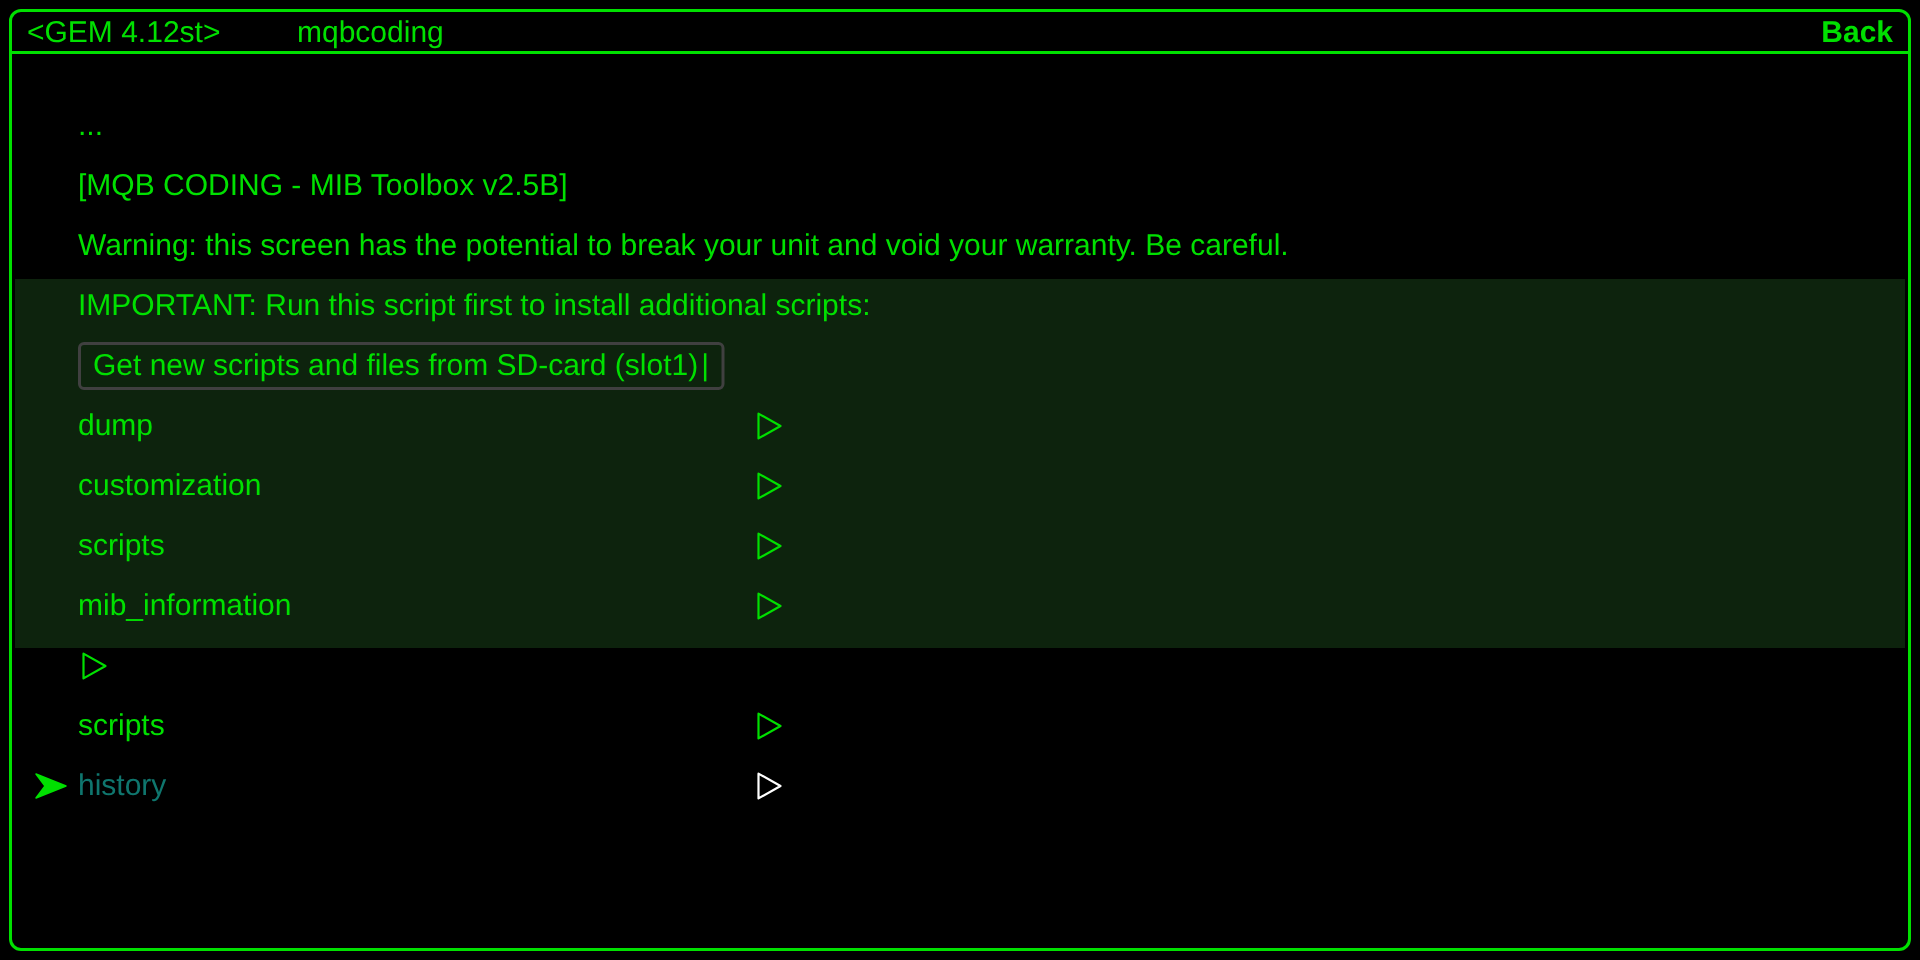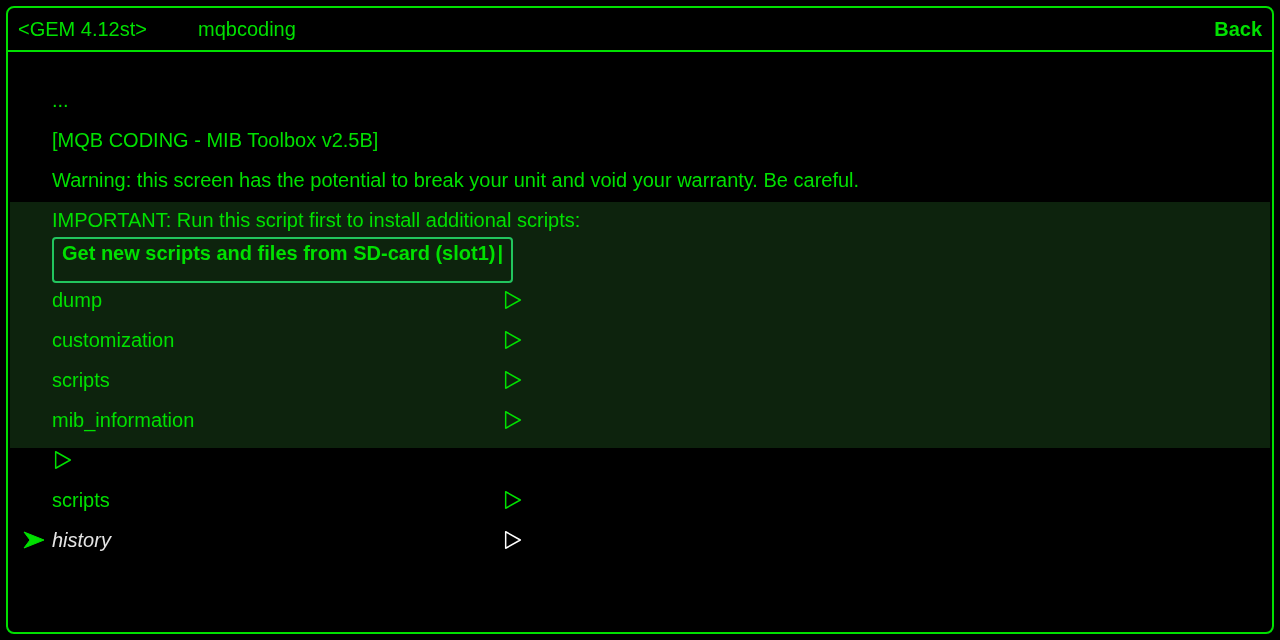--- a/index.html
+++ b/index.html
@@ -15,22 +15,22 @@
   .outer {
     position: absolute;
     left: 6px; top: 6px; right: 6px; bottom: 6px;
     border: 2px solid #00e000;
     border-radius: 8px;
     display: flex;
     flex-direction: column;
   }
   .header {
     display: flex;
-    align-items: center;
-    height: 44px;
+    align-items: flex-end;
+    height: 28px;
     padding: 0 10px;
     border-bottom: 2px solid #00e000;
   }
   .header .title { width: 180px; }
   .header .sub { flex: 0 0 auto; }
   .header .spacer { flex: 1; }
   .header .back { cursor: pointer; font-weight: bold; }
   .body {
     position: relative;
     flex: 1;
@@ -50,25 +50,24 @@
     padding-left: 44px;
   }
   .line {
     height: 40px;
     display: flex;
     align-items: center;
     position: relative;
   }
   .boxed {
     display: inline-block;
-    border: 2px solid #22c55e;
+    border: 2px solid #404040;
     border-radius: 4px;
-    padding: 2px 8px 16px 8px;
+    padding: 2px 8px 2px 8px;
     line-height: 1.2;
-    font-weight: bold;
   }
   .boxed::after {
     content: "|";
     margin-left: 2px;
   }
   .menu-label {
     display: inline-block;
     width: 450px;
   }
   .tri {
@@ -80,21 +79,21 @@
   .tri svg { display:block; }
   .cursor {
     position: absolute;
     left: -30px;
     top: 50%;
     transform: translateY(-50%);
     width: 24px;
     height: 24px;
   }
   .cursor svg { display:block; }
-  .selected .menu-label { color: #e5e5e5; font-style: italic; }
+  .selected .menu-label { color: #0f766e; }
   .selected .tri path { stroke: #fff; }
 </style>
 </head>
 <body>
 
 <div class="outer">
   <div class="header">
     <span class="title">&lt;GEM 4.12st&gt;</span>
     <span class="sub">mqbcoding</span>
     <span class="spacer"></span>

